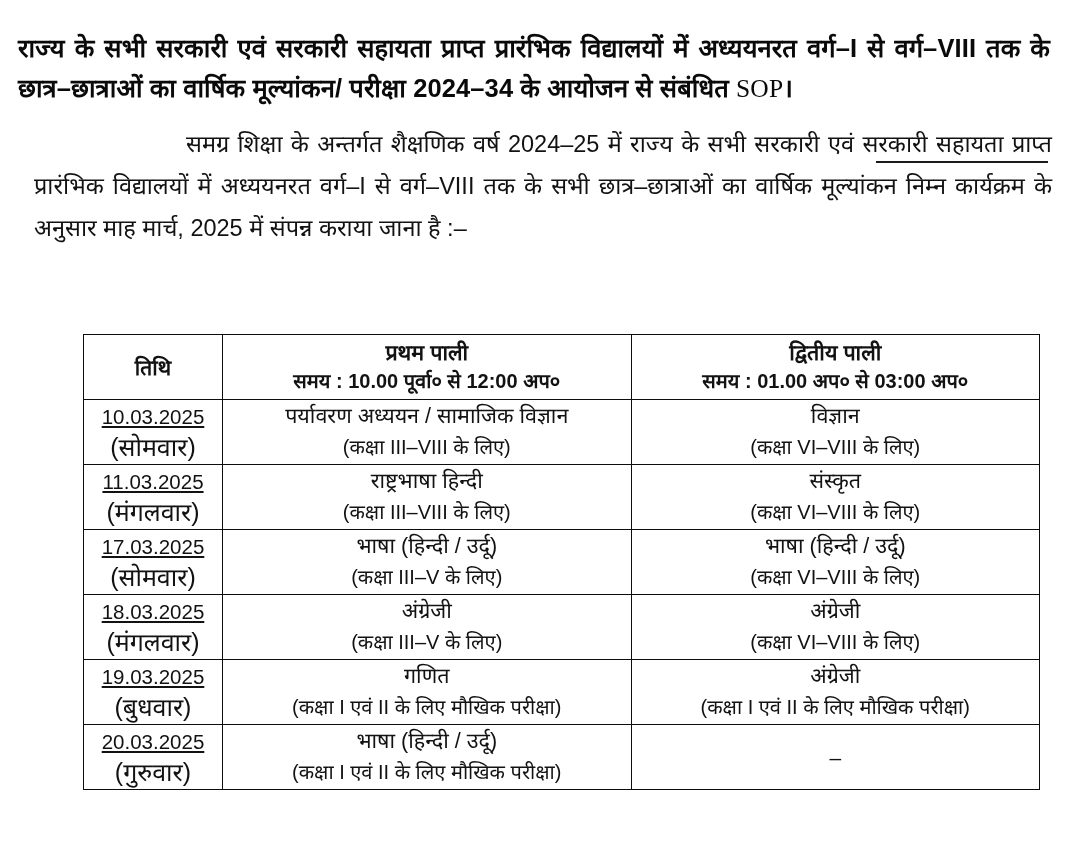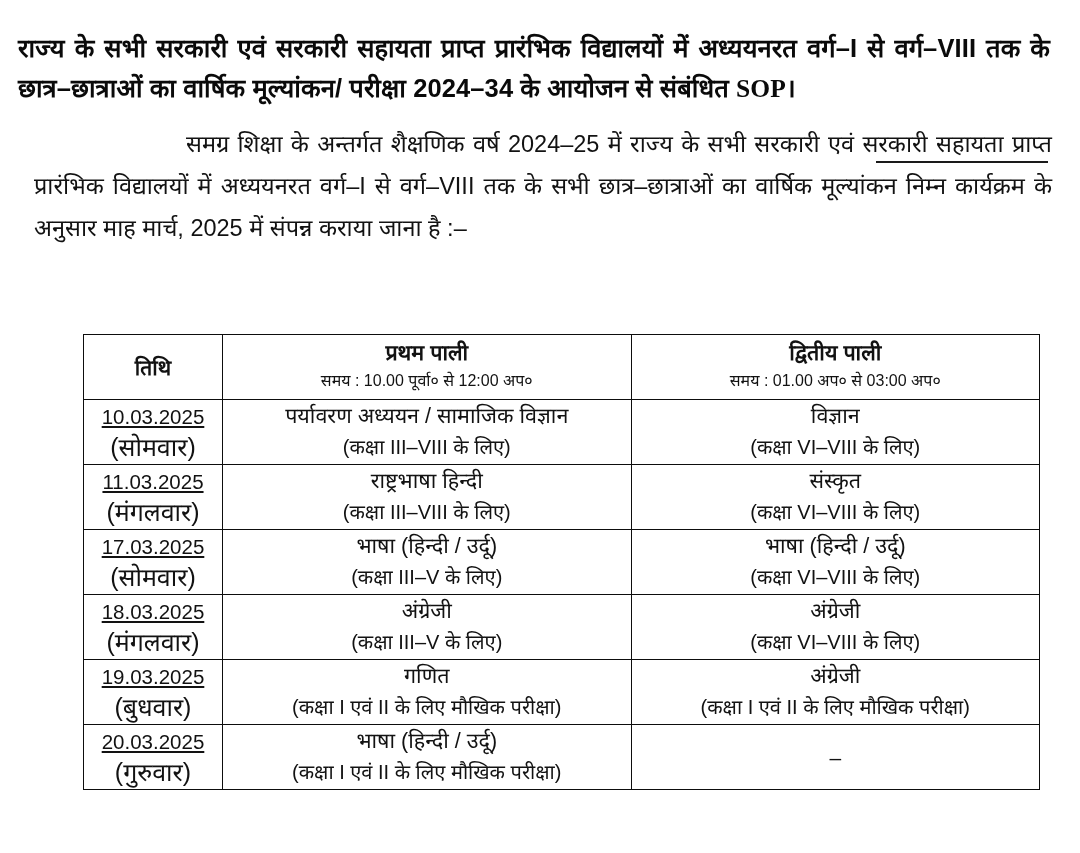--- a/index.html
+++ b/index.html
@@ -35,21 +35,21 @@
     font-size: 25.5px;
     line-height: 40px;
     letter-spacing: 0.1px;
     color: #0a0a0a;
     text-align: justify;
     text-align-last: left;
     white-space: normal;
   }
   .title-line .sop {
     font-family: "Liberation Serif", "DejaVu Serif", serif;
-    font-weight: bold;
+    font-weight: normal;
   }
 
   
   .scan-rule {
     position: absolute;
     left: 876px;
     top: 161px;
     width: 172px;
     height: 2px;
     background: #1a1a1a;
@@ -100,22 +100,22 @@
     padding: 2px 4px;
   }
   th .hdr-main {
     display: block;
     font-size: 21.5px;
     font-weight: bold;
     line-height: 28px;
   }
   th .hdr-sub {
     display: block;
-    font-size: 16px;
-    font-weight: normal;
+    font-size: 20px;
+    font-weight: bold;
     line-height: 28px;
   }
   th.date-head {
     font-size: 22px;
     font-weight: bold;
   }
 
   table.sched tbody td {
     height: 62px;
     font-size: 21px;

